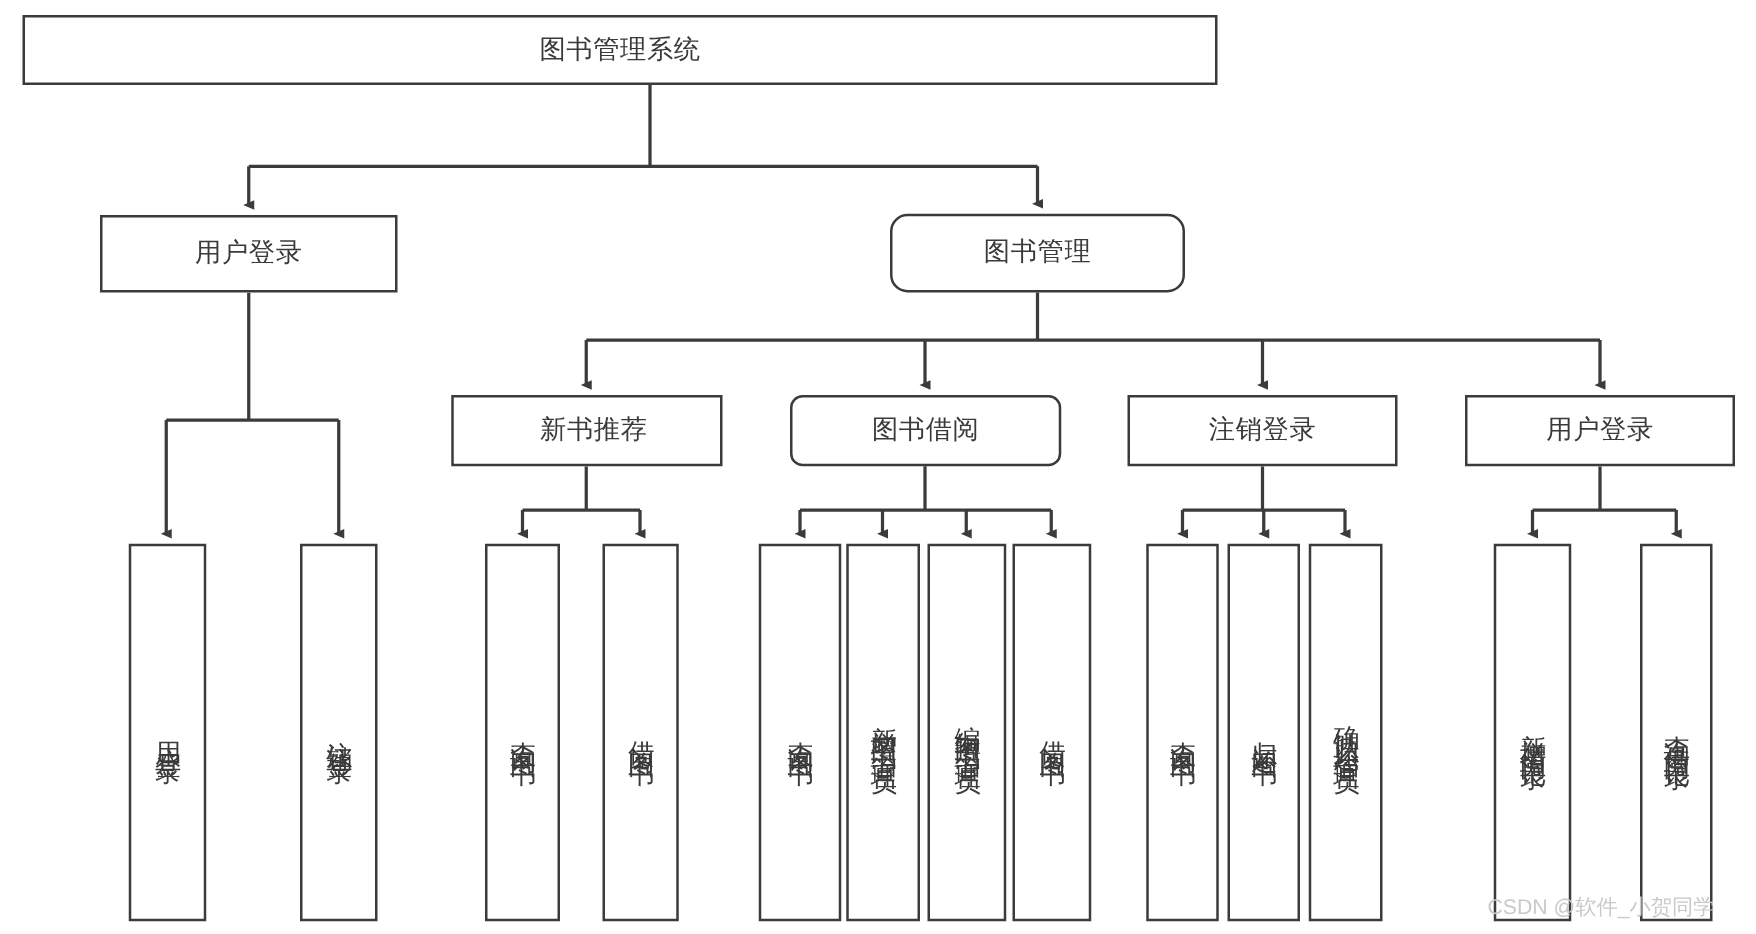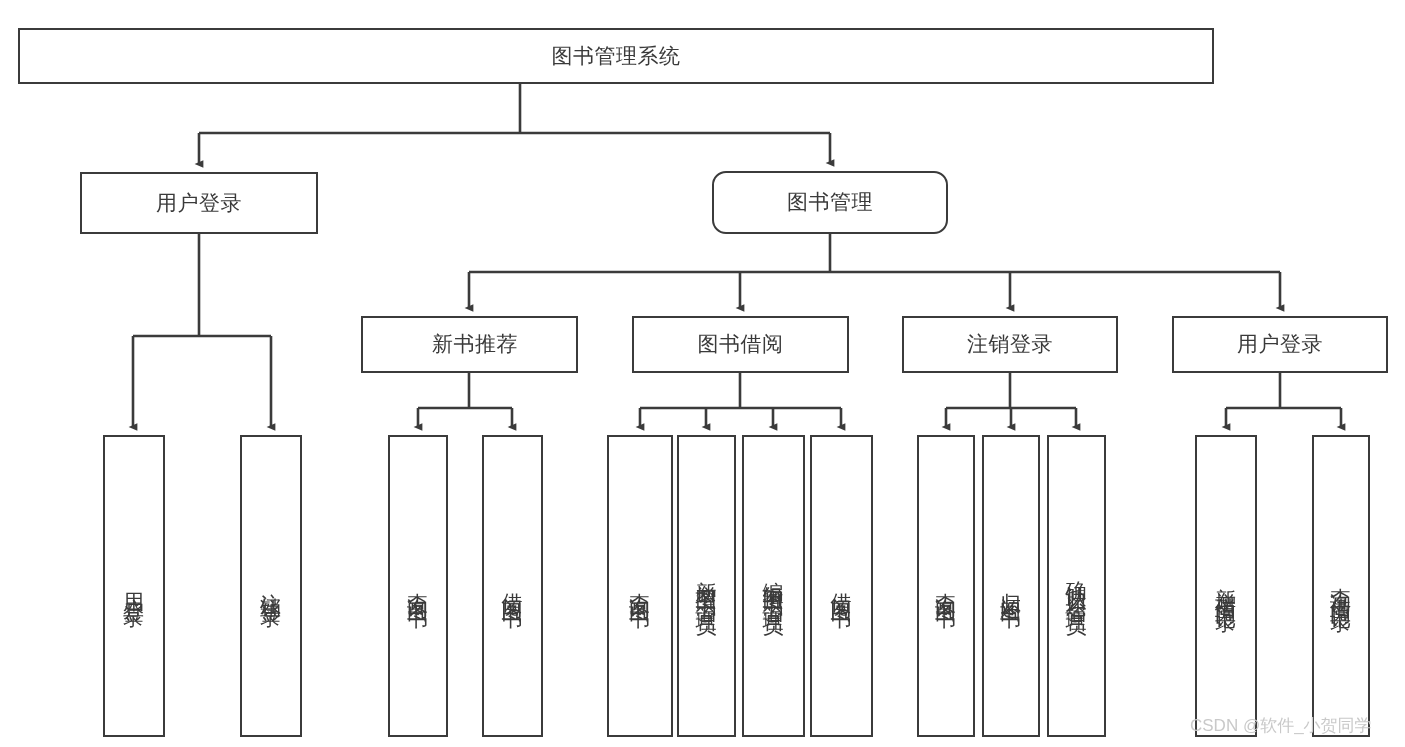--- a/index.html
+++ b/index.html
@@ -114,35 +114,35 @@
       <path d="M1011,408 L1011,427" marker-end="url(#arrow)"></path>
       <path d="M1076,408 L1076,427" marker-end="url(#arrow)"></path>
 
       <path d="M1280,373 L1280,408"></path>
       <path d="M1226,408 L1341,408"></path>
       <path d="M1226,408 L1226,427" marker-end="url(#arrow)"></path>
       <path d="M1341,408 L1341,427" marker-end="url(#arrow)"></path>
     </g>
   </svg>
 
-  <div class="node-box horiz" style="left:18px; top:12px; width:1196px; height:56px;margin-top:16px;">
+  <div class="node-box horiz" style="left:18px; top:12px; width:956px; height:56px;">
     <span class="node-label">图书管理系统</span>
   </div>
 
   <div class="node-box horiz" style="left:80px; top:172px; width:238px; height:62px;">
     <span class="node-label">用户登录</span>
   </div>
   <div class="node-box horiz" style="left:712px; top:171px; width:236px; height:63px;border-radius:14px;">
     <span class="node-label">图书管理</span>
   </div>
 
   <div class="node-box horiz" style="left:361px; top:316px; width:217px; height:57px;padding-left:11px;">
     <span class="node-label">新书推荐</span>
   </div>
-  <div class="node-box horiz" style="left:632px; top:316px; width:217px; height:57px;">
+  <div class="node-box horiz" style="left:632px; top:316px; width:217px; height:57px;border-radius:10px;">
     <span class="node-label">图书借阅</span>
   </div>
   <div class="node-box horiz" style="left:902px; top:316px; width:216px; height:57px;">
     <span class="node-label">注销登录</span>
   </div>
   <div class="node-box horiz" style="left:1172px; top:316px; width:216px; height:57px;">
     <span class="node-label">用户登录</span>
   </div>
 
   <div class="node-box vert" style="left:103px; top:435px; width:62px; height:302px;">

